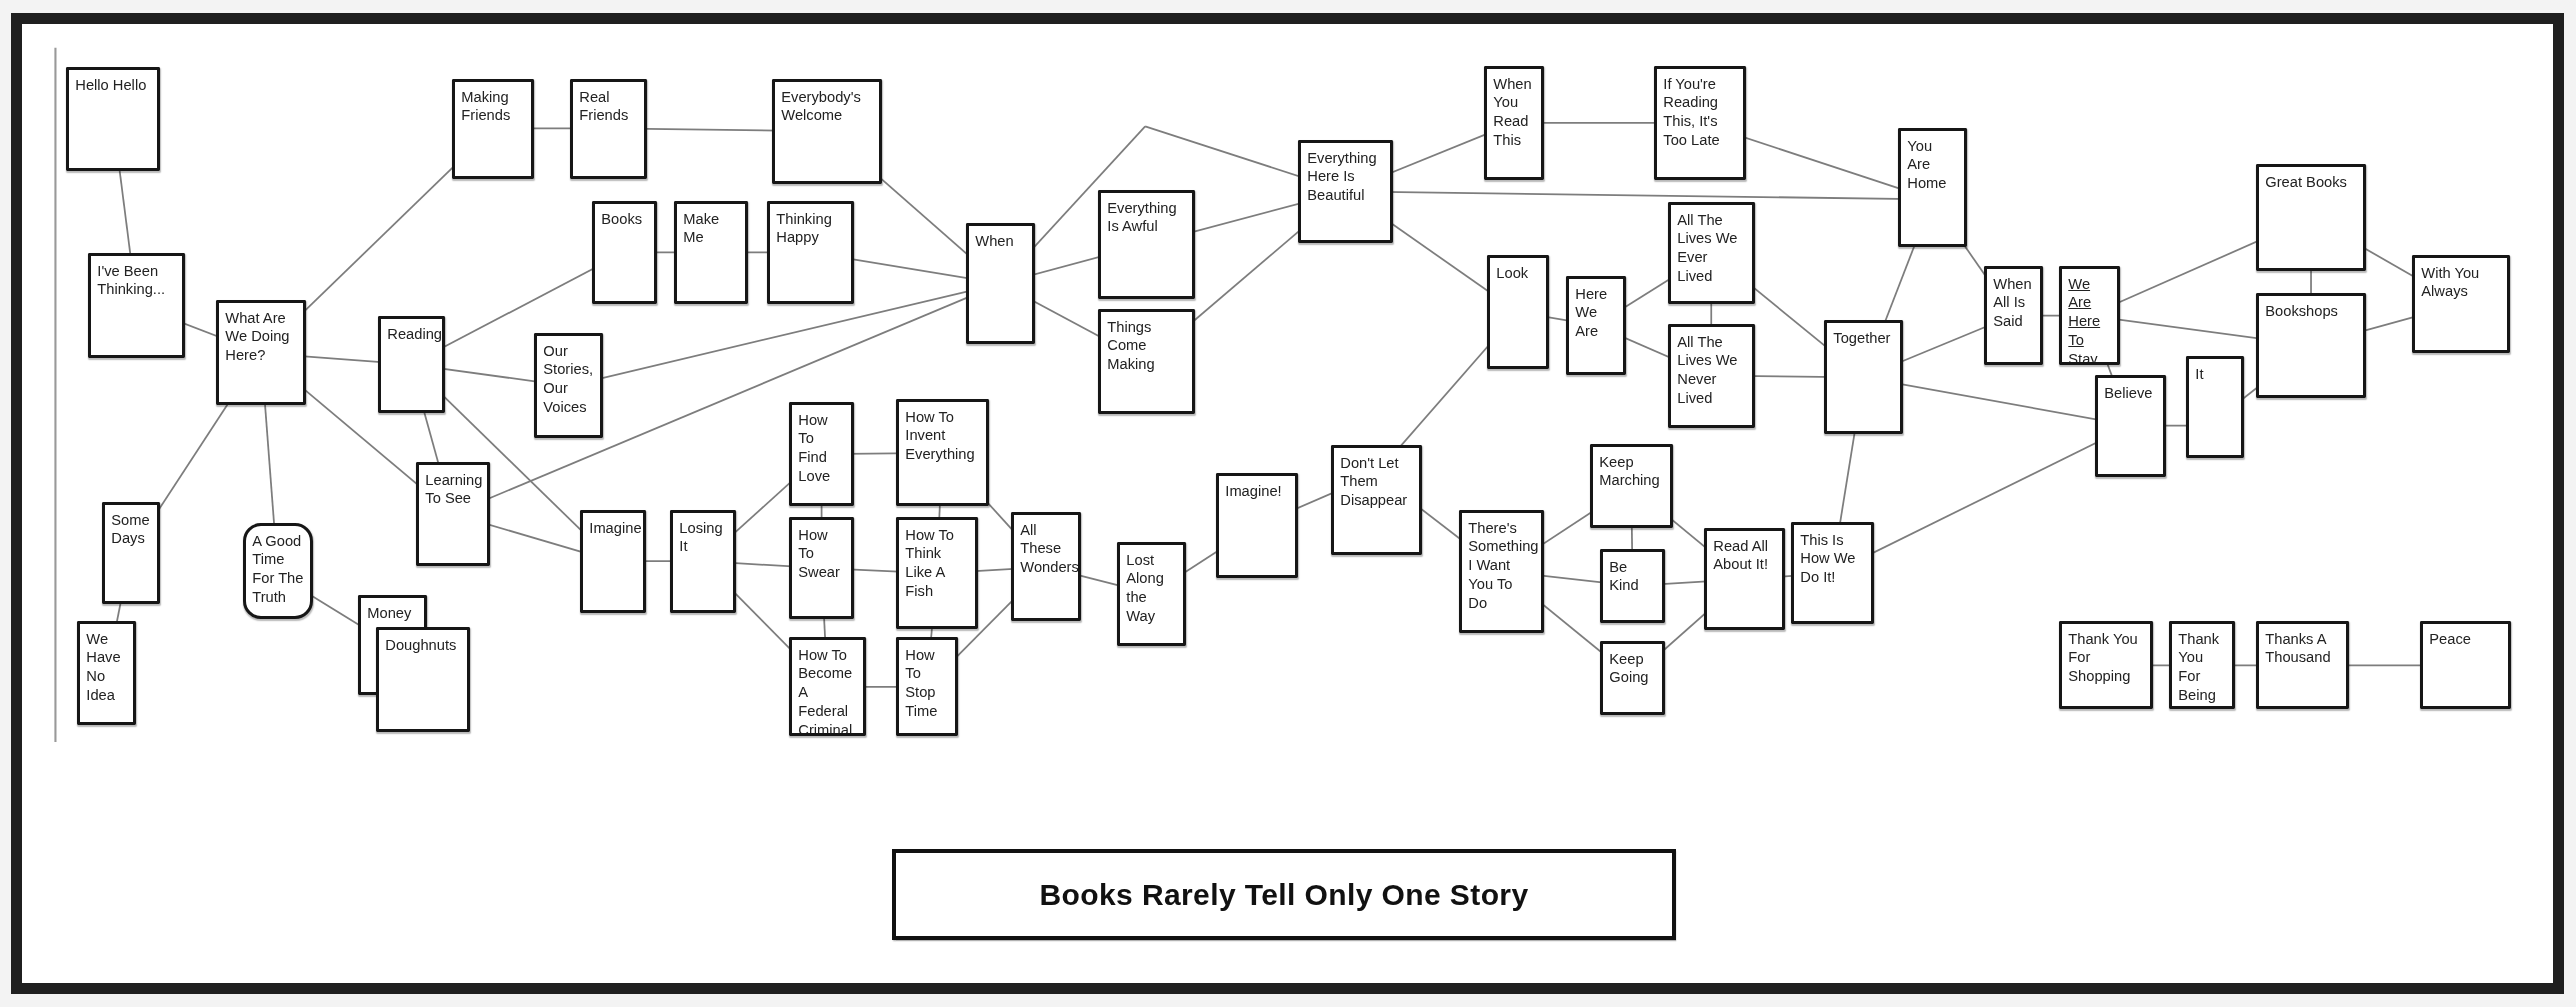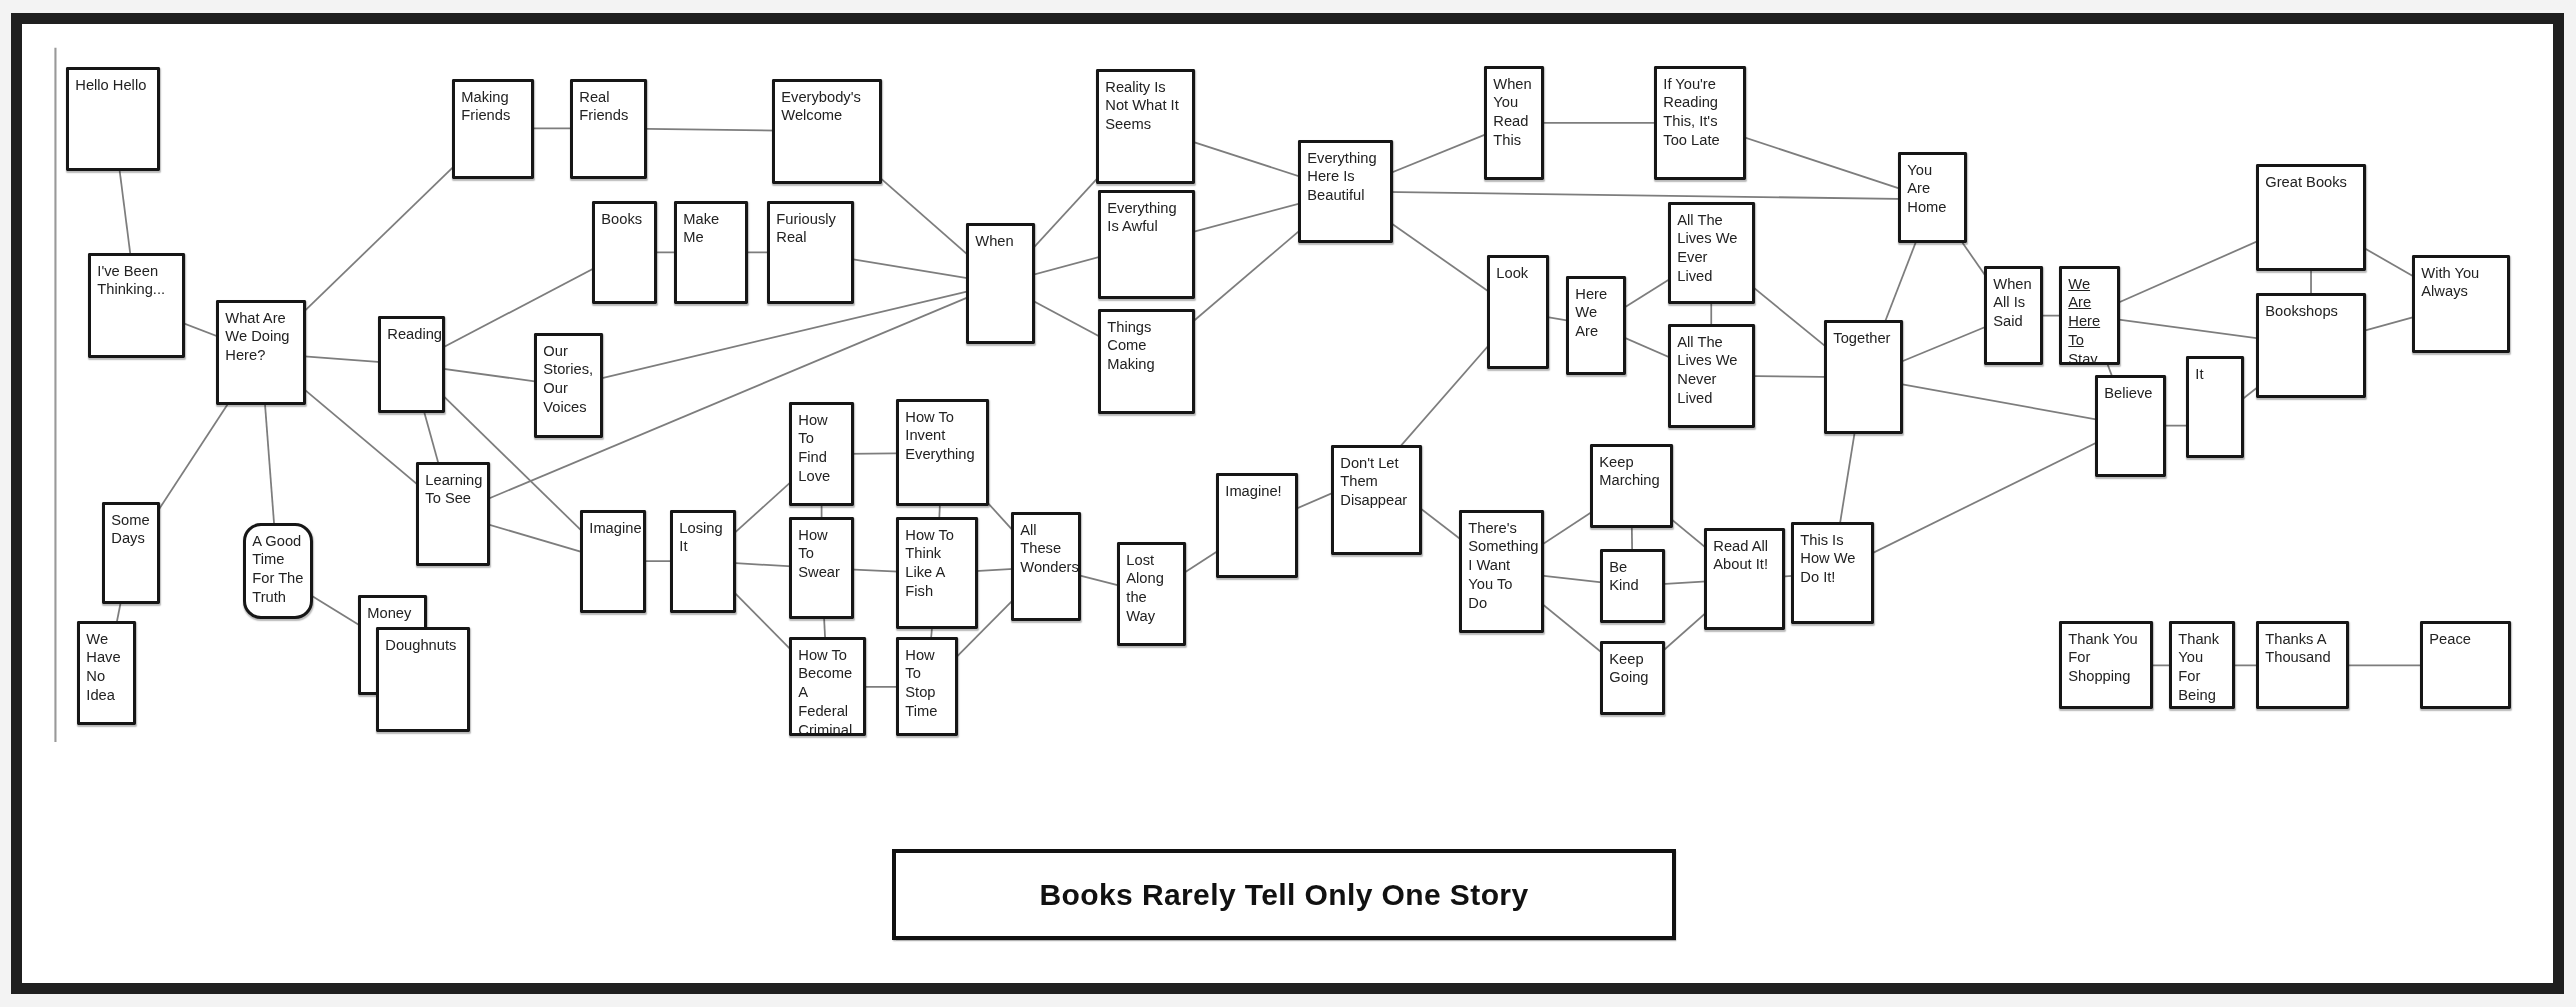--- a/index.html
+++ b/index.html
@@ -170,47 +170,44 @@
     <div class="node" style="left: 772px; top: 79px; width: 110px; height: 105px;">
       <span class="lbl">Everybody's Welcome</span>
     </div>
     <div class="node" style="left: 592px; top: 201px; width: 65px; height: 103px;">
       <span class="lbl">Books</span>
     </div>
     <div class="node" style="left: 674px; top: 201px; width: 74px; height: 103px;">
       <span class="lbl">Make Me</span>
     </div>
     <div class="node" style="left: 767px; top: 201px; width: 87px; height: 103px;">
-      <span class="lbl">Furiously Real</span>
+      <span class="lbl">Thinking Happy</span>
     </div>
     <div class="node" style="left: 534px; top: 333px; width: 69px; height: 105px;">
       <span class="lbl">Our Stories, Our Voices</span>
     </div>
     <div class="node" style="left: 966px; top: 223px; width: 69px; height: 121px;">
       <span class="lbl">When</span>
     </div>
-    <div class="node" style="left: 1096px; top: 69px; width: 99px; height: 115px;">
-      <span class="lbl">Reality Is Not What It Seems</span>
-    </div>
     <div class="node" style="left: 1098px; top: 190px; width: 97px; height: 109px;">
       <span class="lbl">Everything Is Awful</span>
     </div>
     <div class="node" style="left: 1098px; top: 309px; width: 97px; height: 105px;">
       <span class="lbl">Things Come Making</span>
     </div>
     <div class="node" style="left: 1298px; top: 140px; width: 95px; height: 103px;">
       <span class="lbl">Everything Here Is Beautiful</span>
     </div>
     <div class="node" style="left: 1484px; top: 66px; width: 60px; height: 114px;">
       <span class="lbl">When You Read This</span>
     </div>
     <div class="node" style="left: 1654px; top: 66px; width: 92px; height: 114px;">
       <span class="lbl">If You're Reading This, It's Too Late</span>
     </div>
-    <div class="node" style="left: 1898px; top: 152px; width: 69px; height: 91px;">
+    <div class="node" style="left: 1898px; top: 128px; width: 69px; height: 119px;">
       <span class="lbl">You Are Home</span>
     </div>
     <div class="node" style="left: 1487px; top: 255px; width: 62px; height: 114px;">
       <span class="lbl">Look</span>
     </div>
     <div class="node" style="left: 1566px; top: 276px; width: 60px; height: 99px;">
       <span class="lbl">Here We Are</span>
     </div>
     <div class="node" style="left: 1668px; top: 202px; width: 87px; height: 102px;">
       <span class="lbl">All The Lives We Ever Lived</span>

